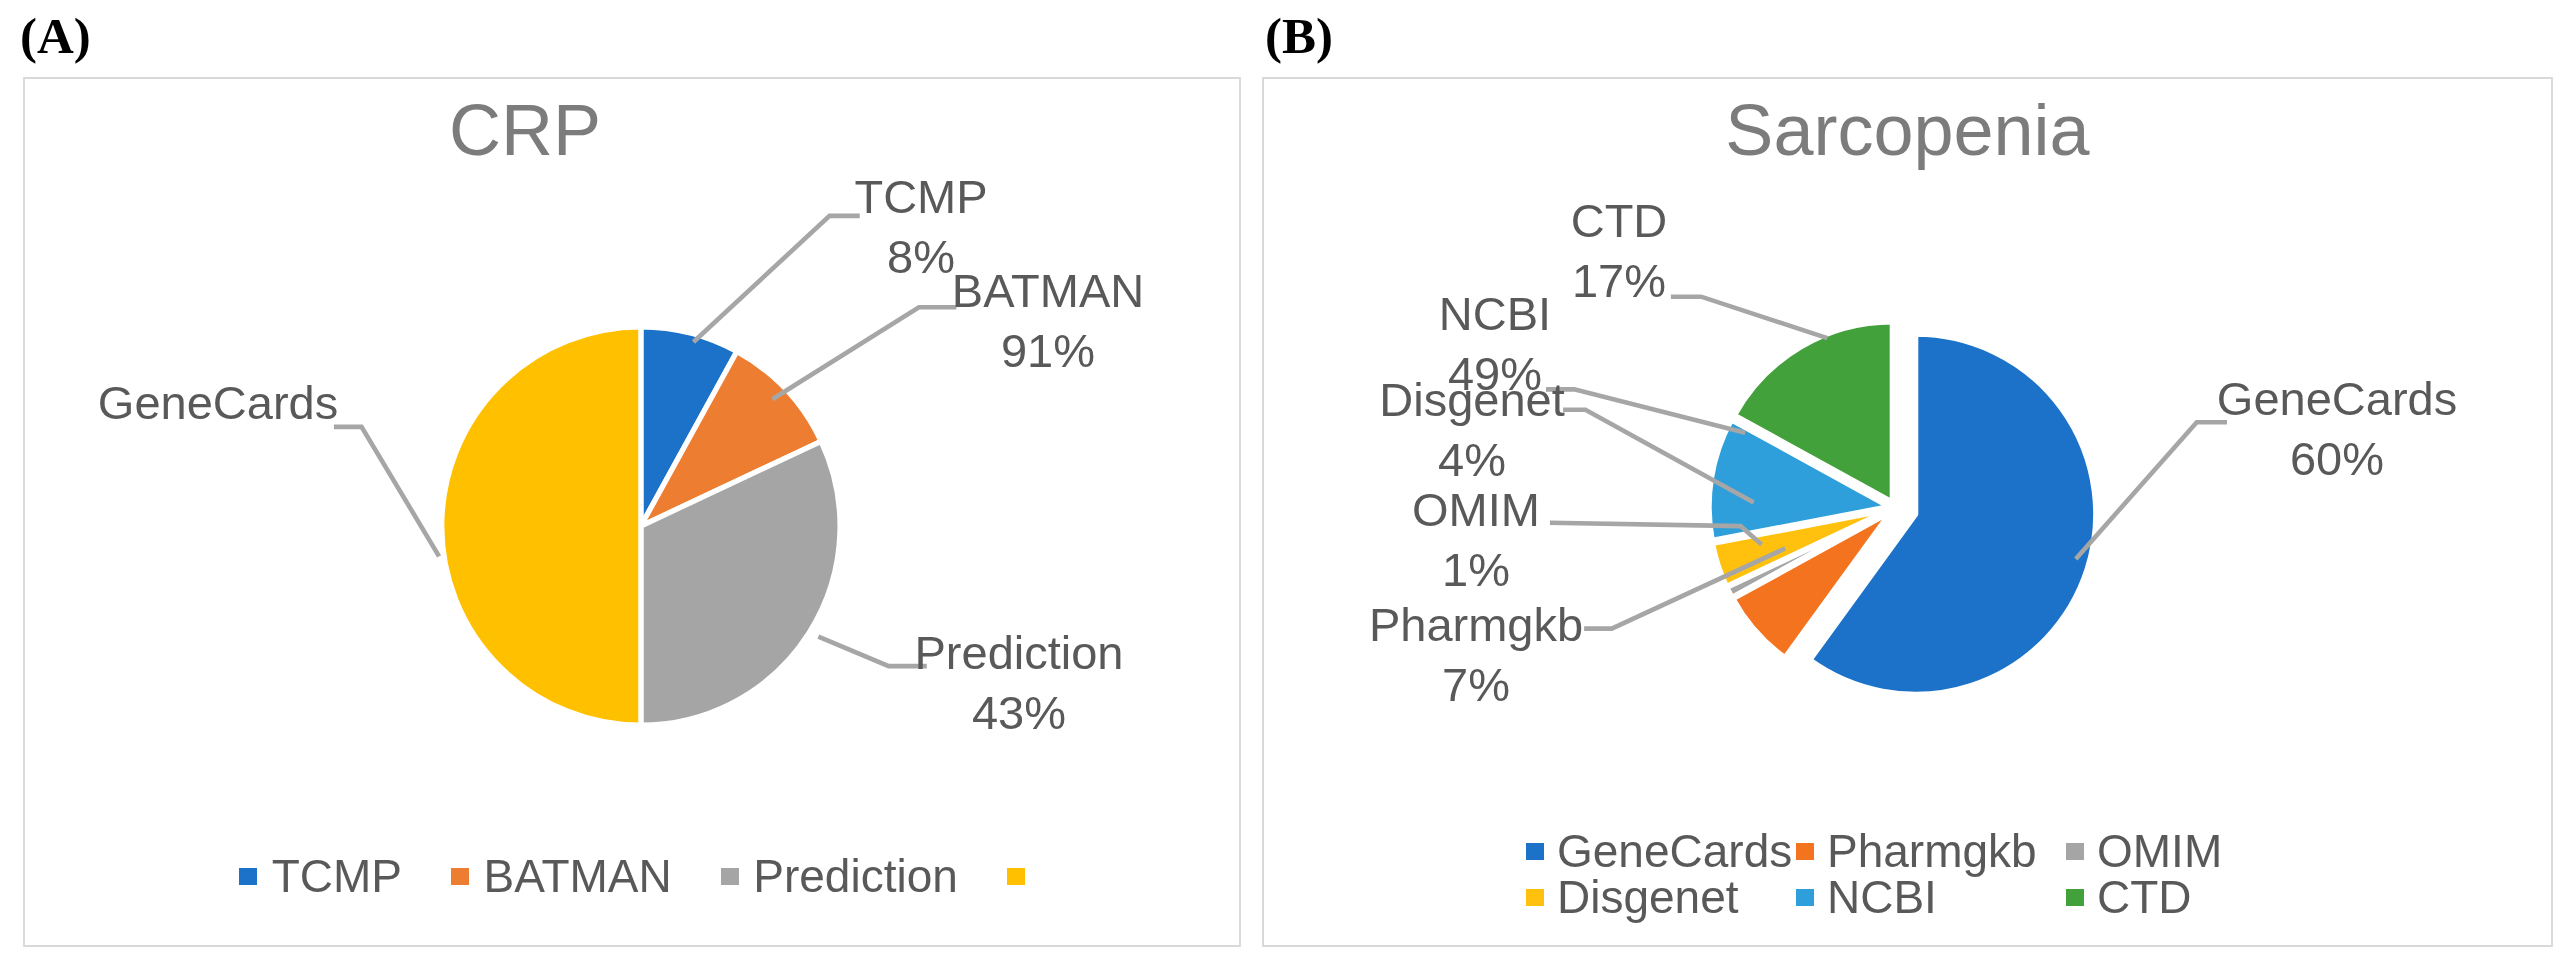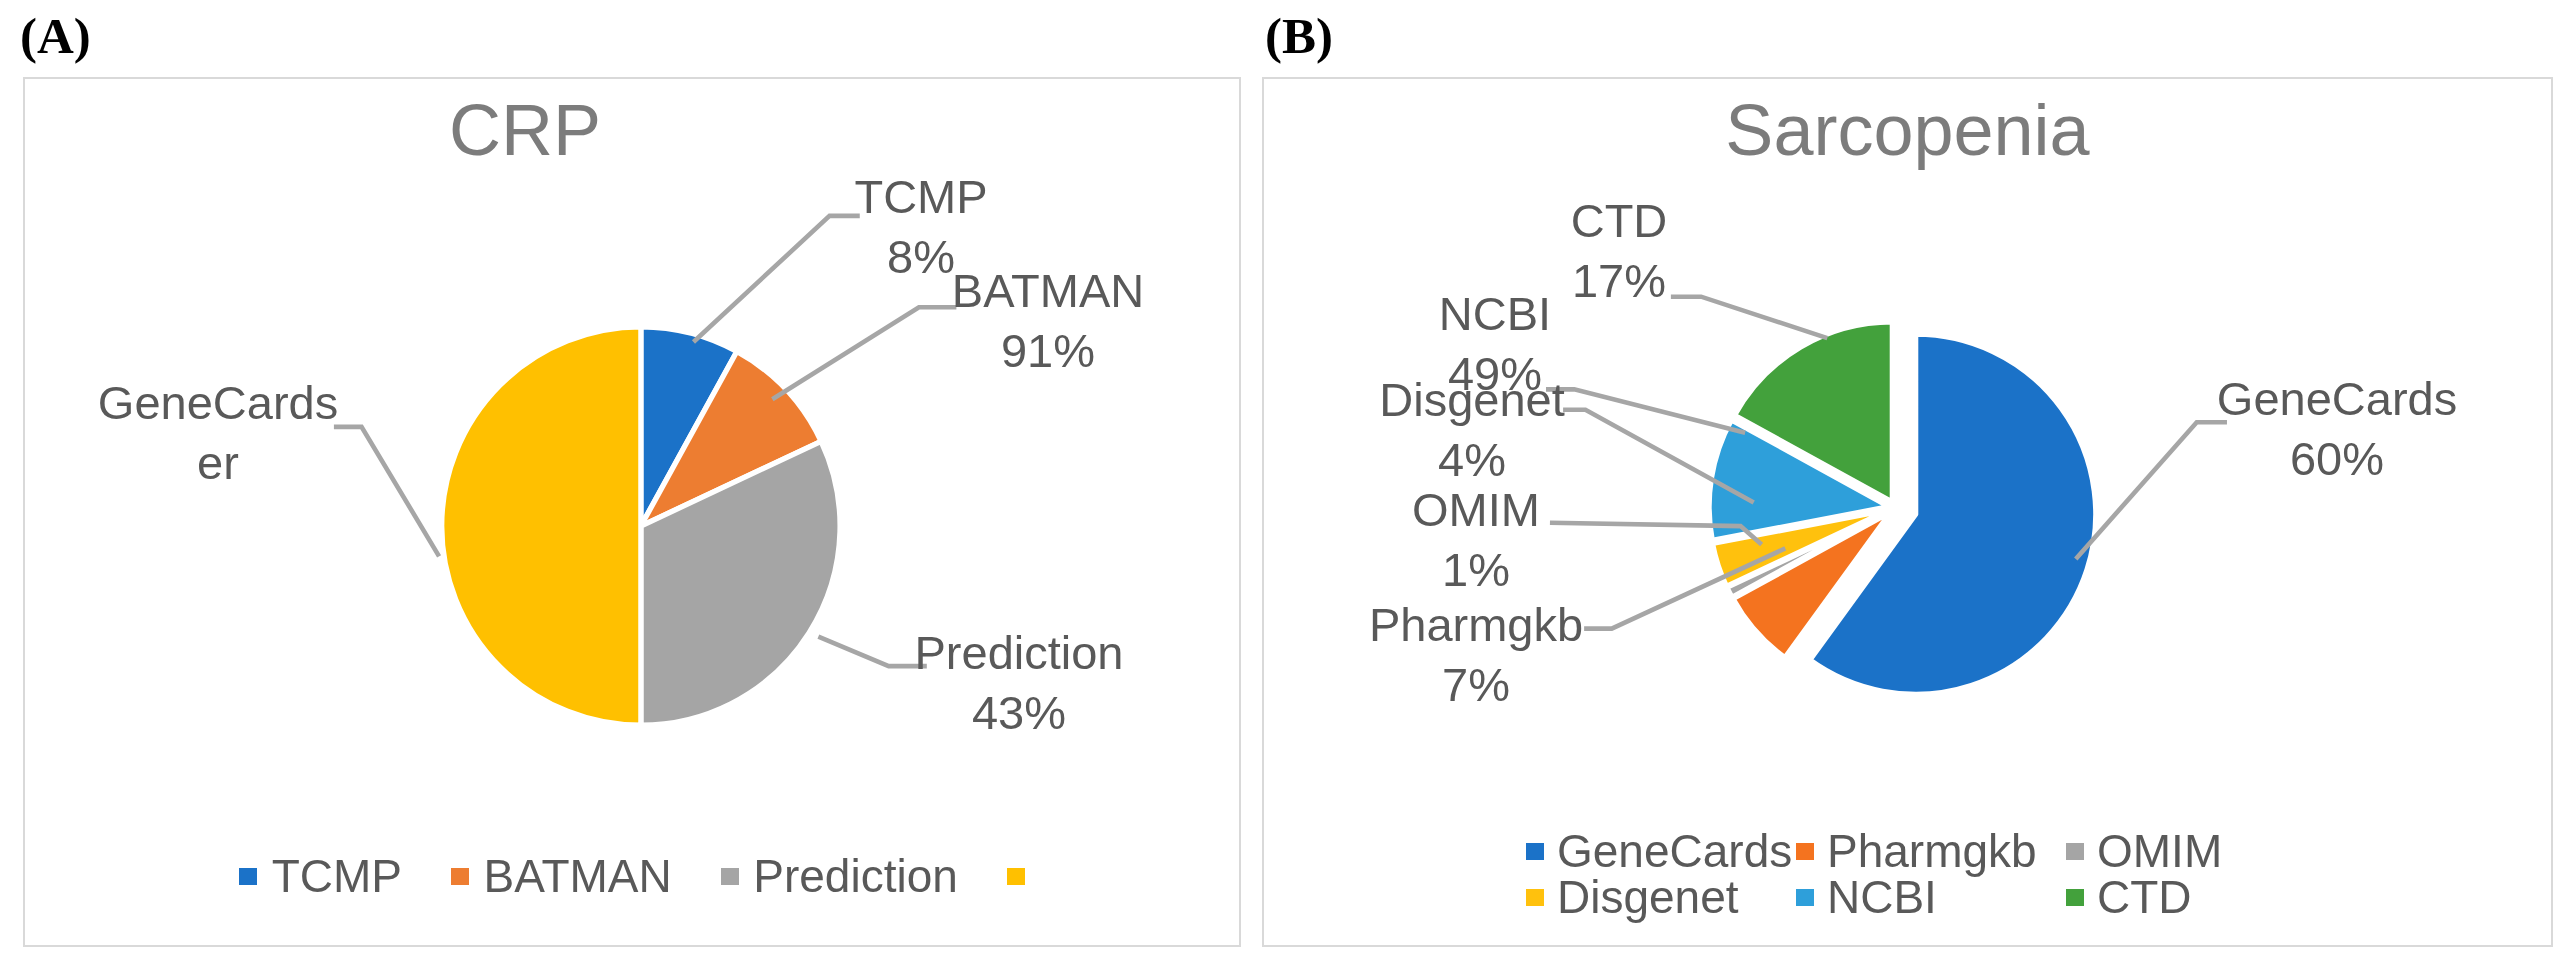--- a/index.html
+++ b/index.html
@@ -111,21 +111,20 @@
   <div class="callout" style="left:1048px;top:261px;">
     <div>BATMAN</div>
     <div>91%</div>
   </div>
   <div class="callout" style="left:1019px;top:623px;">
     <div>Prediction</div>
     <div>43%</div>
   </div>
   <div class="callout" style="left:218px;top:373px;">
     <div>GeneCards</div>
-    <div>er</div>
   </div>
 
   <div class="callout" style="left:1619px;top:191px;">
     <div>CTD</div>
     <div>17%</div>
   </div>
   <div class="callout" style="left:1495px;top:284px;">
     <div>NCBI</div>
     <div>49%</div>
   </div>

